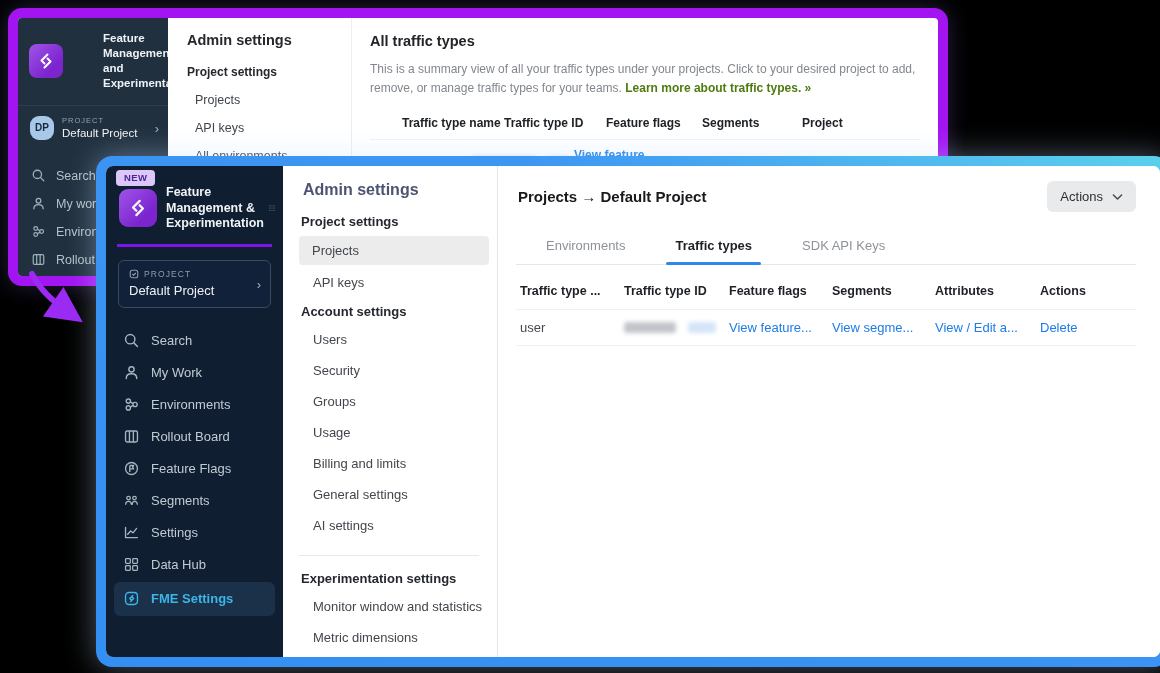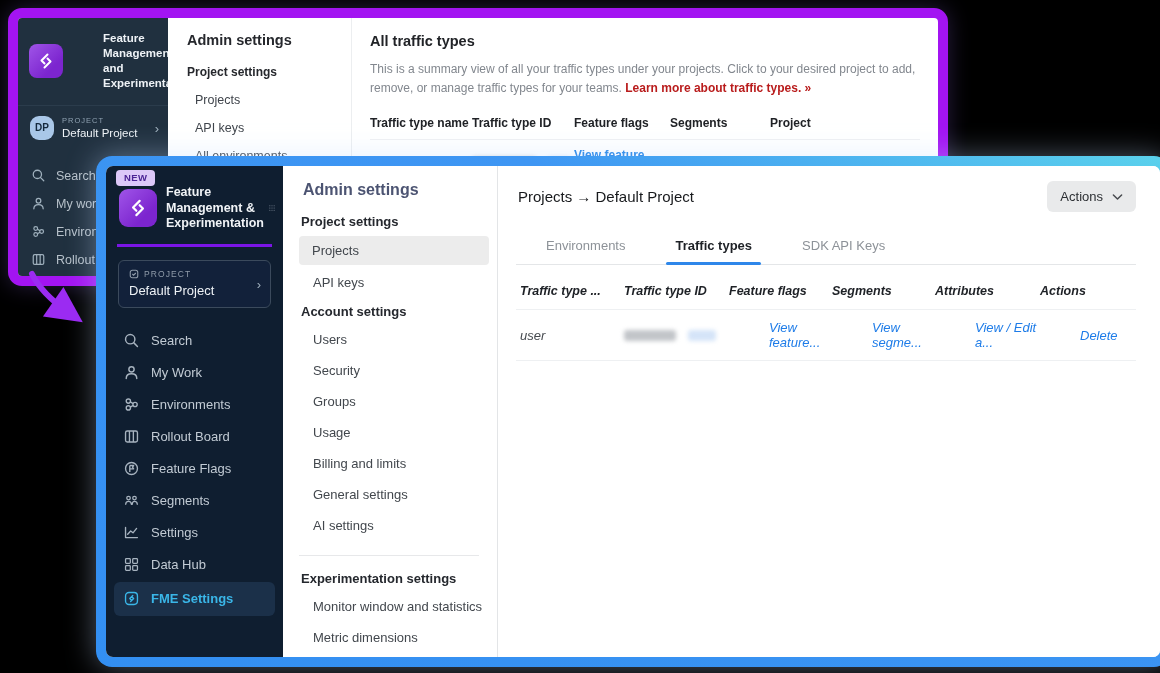--- a/index.html
+++ b/index.html
@@ -32,25 +32,25 @@
   .bw-settings{ width:184px; flex-shrink:0; background:#fff; padding:14px 0;
     border-right:1px solid #eceef0; }
   .bw-settings-title{ font-size:14.5px; font-weight:bold; color:#26282d; padding-left:19px; }
   .bw-section{ font-size:12px; font-weight:bold; color:#26282d; padding:17px 0 7px 19px; }
   .bw-sitem{ font-size:12.5px; color:#3f444b; padding:7px 0 7px 27px; }
   .bw-sitem.active{ background:#e2e2e3; border-radius:4px; margin:0 4px; padding-left:23px; }
 
   .bw-content{ flex:1; padding:15px 18px; }
   .bw-content-title{ font-size:14.5px; font-weight:bold; color:#212327; }
   .bw-desc{ font-size:12px; color:#82878e; line-height:1.6; margin-top:11px; max-width:562px; }
-  .bw-desc a{ color:#b91c1c; font-weight:bold; text-decoration:none;margin-top:20px; }
+  .bw-desc a{ color:#4d7c0f; font-weight:bold; text-decoration:none;margin-top:20px; }
   .bw-table{ margin-top:10px; }
   .bw-thead,.bw-trow{ display:grid; grid-template-columns:102px 102px 96px 100px 1fr;
     align-items:center; }
-  .bw-thead{ font-size:12px; font-weight:bold; color:#202226; padding:8px 0 9px; }
+  .bw-thead{ font-size:12px; font-weight:bold; color:#202226; padding:8px 0 9px;margin-left:32px; }
   .bw-trow{ font-size:12px; color:#4a4f55; padding:8px 0; border-top:1px solid #f0f1f3; }
   .bw-trow a{ color:#2083e8; font-weight:bold; text-decoration:none; }
 
   .blur-cell{ display:flex; align-items:center; }
   .pill{ height:11px; border-radius:3px; filter:blur(2.2px); }
   .pill.grey{ width:64px; background:#c2c5c9; }
   .pill.blue{ width:22px; background:#cfe0f5; margin-left:12px; }
 
   
   .front-frame{ position:absolute; left:96px; top:156px; width:1074px; height:511px;
@@ -81,37 +81,37 @@
   .fw-settings{ width:215px; flex-shrink:0; border-right:1px solid #e3e5e7; padding:15px 0; }
   .fw-settings-title{ font-size:16px; font-weight:bold; color:#4c5472; padding-left:20px; }
   .fw-sec-label{ font-size:13px; font-weight:bold; color:#25282e; padding:15px 0 5px 18px; }
   .fw-sitem{ font-size:13px; color:#42474d; padding:8px 0 8px 30px; }
   .fw-sitem.active{ background:#ececec; border-radius:4px; margin:2px 8px 2px 16px;
     padding:7px 0 7px 13px; }
   .fw-rule{ height:1px; background:#e7e8ea; margin:14px 18px 0 16px; }
 
   .fw-content{ flex:1; padding:15px 24px 0 18px; background:#fff; }
   .fw-header{ display:flex; justify-content:space-between; align-items:flex-start; }
-  .fw-page-title{ font-size:15px; font-weight:normal; color:#17191c; padding:7px 0 0 2px; }
+  .fw-page-title{ font-size:15px; font-weight:bold; color:#17191c; padding:7px 0 0 2px; }
   .actions-btn{ background:#e9eaeb; border:none; border-radius:6px; padding:8px 13px;
     font-size:13px; color:#2c2f33; display:flex; align-items:center; gap:9px; cursor:pointer;
     font-family:inherit; }
   .fw-tabs{ display:flex; gap:46px; margin-top:17px; padding-left:28px;
     border-bottom:1px solid #e4e6e8; }
   .fw-tab{ font-size:13px; color:#8d9298; padding:9px 2px 11px; position:relative; }
   .fw-tab.active{ color:#1e2126; font-weight:bold; }
   .fw-tab.active::after{ content:""; position:absolute; left:-7px; right:-7px; bottom:-1px;
     height:3px; background:#2e87ea; border-radius:2px; }
   .fw-table{ margin-top:13px; }
   .fw-thead,.fw-trow{ display:grid; grid-template-columns:104px 105px 103px 103px 105px 1fr;
-    align-items:center; padding-left:4px;font-style:italic; }
+    align-items:center; padding-left:4px; }
   .fw-thead{ font-size:12.5px; font-weight:bold; color:#1e2126; padding-top:6px; padding-bottom:11px; }
   .fw-trow{ font-size:13px; color:#45494e; padding-top:10px; padding-bottom:10px;
     border-top:1px solid #eef0f2; border-bottom:1px solid #eef0f2; }
-  .fw-trow a{ color:#1e7ce8; text-decoration:none;margin-left:40px; }
+  .fw-trow a{ color:#1e7ce8; text-decoration:none; }
   .fw-trow .pill.grey{ width:52px; }
   .fw-trow .pill.blue{ width:28px; background:#d5e4f8; }
 
   
   .anno-arrow{ position:absolute; left:20px; top:266px; z-index:3; }
 </style>
 </head>
 <body>
 
 <div class="back-window">

